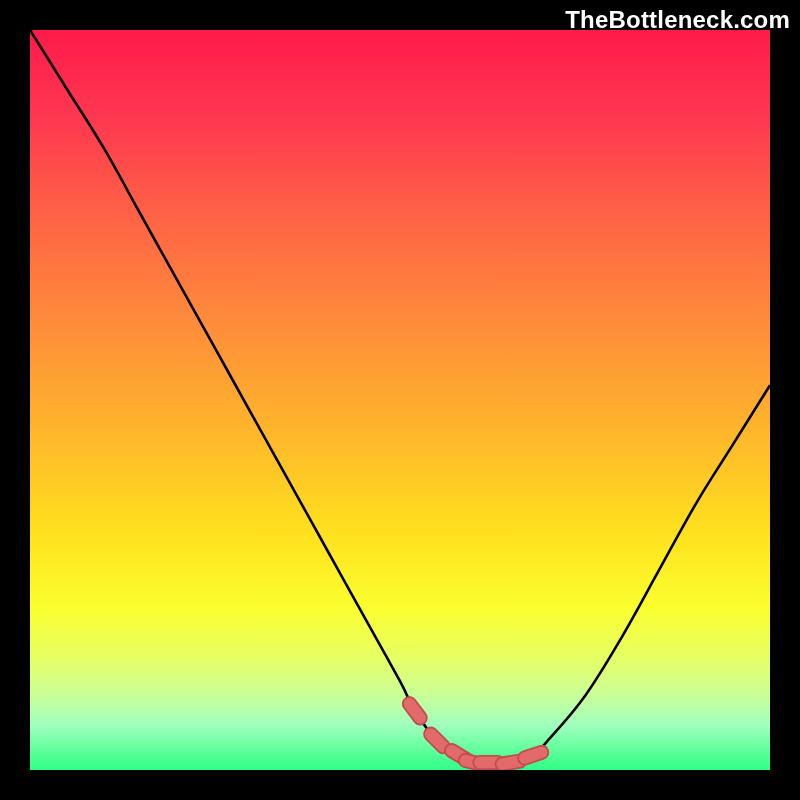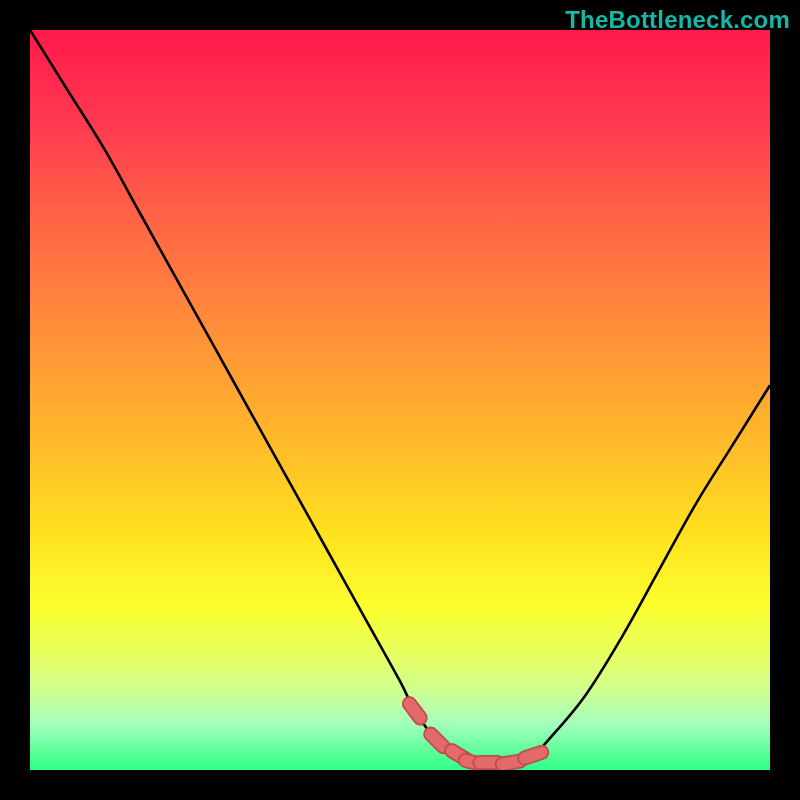--- a/index.html
+++ b/index.html
@@ -30,21 +30,21 @@
     position: absolute;
     inset: 0;
   }
   .watermark {
     position: absolute;
     top: 6px;
     right: 10px;
     font-family: Arial, Helvetica, sans-serif;
     font-size: 24px;
     font-weight: 600;
-    color: #14b8a6;
+    color: #ffffff;
     letter-spacing: 0.2px;
   }
 </style>
 </head>
 <body>
 
 <div class="frame">
   <div class="watermark">TheBottleneck.com</div>
   <div class="plot">
     <svg class="gradient" viewBox="0 0 100 100" preserveAspectRatio="none">

